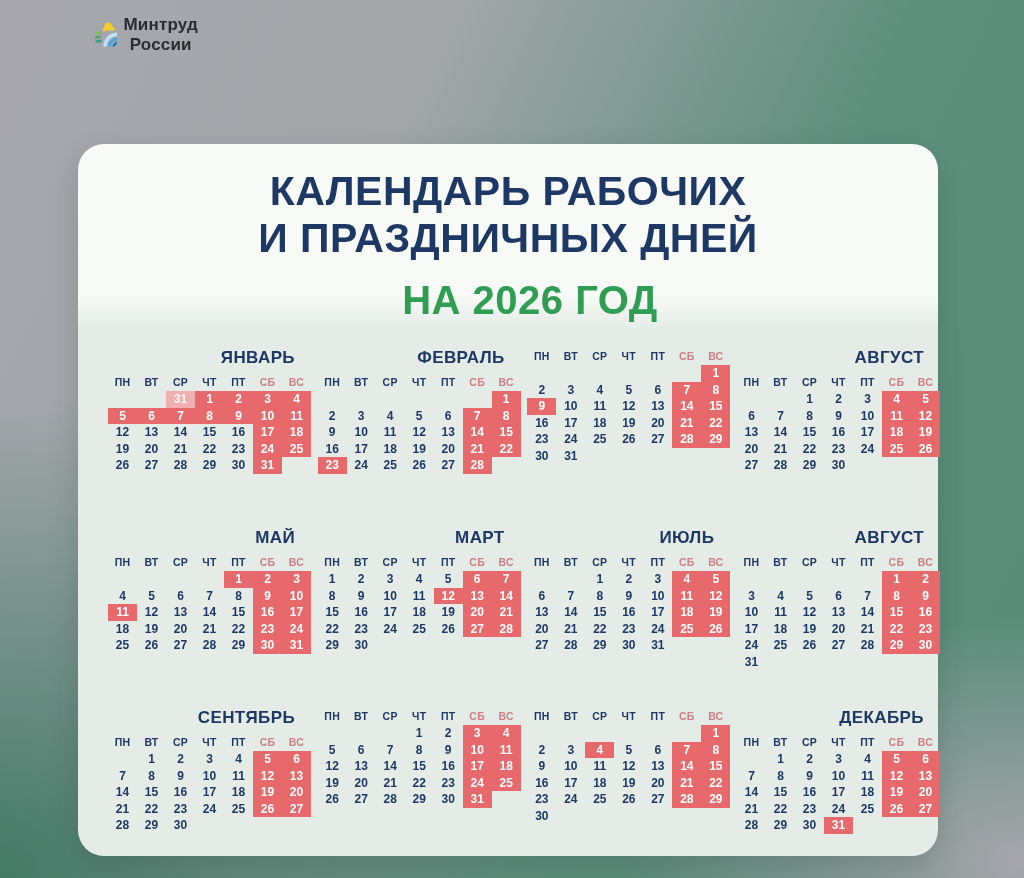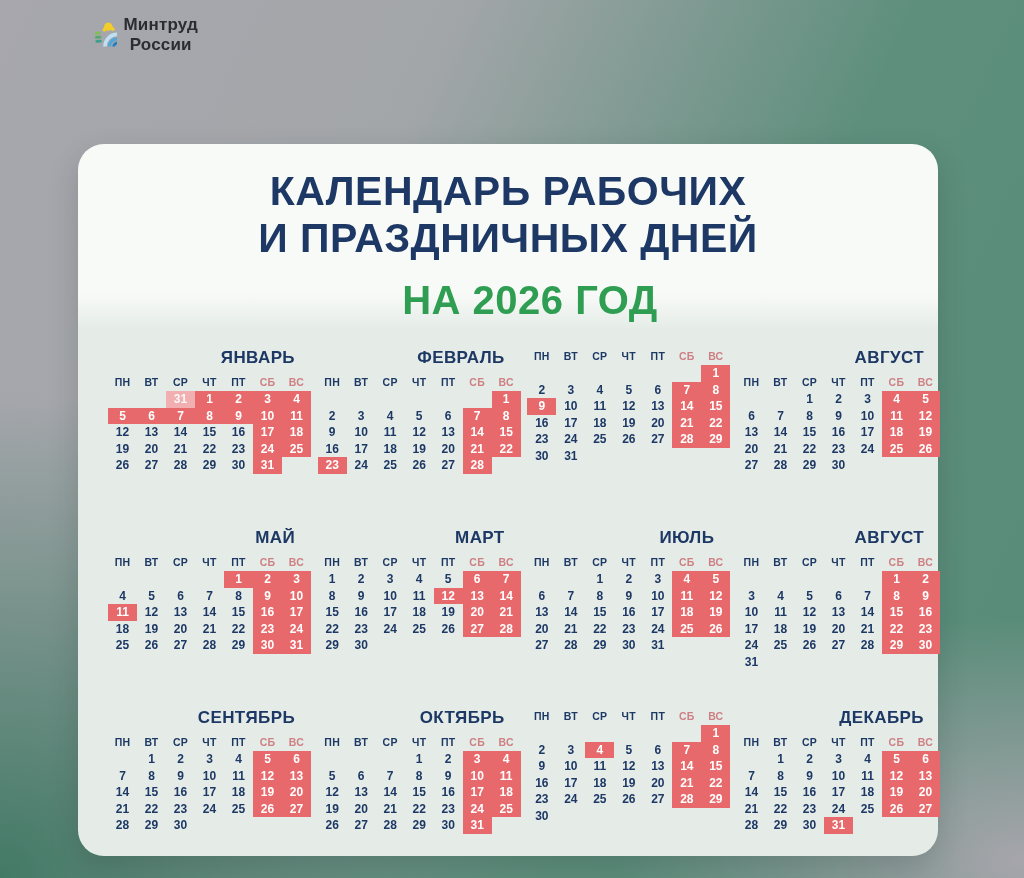--- a/index.html
+++ b/index.html
@@ -520,21 +520,20 @@
             <span class="cell">29</span>
             <span class="cell">30</span>
             <span class="cell"></span>
             <span class="cell"></span>
             <span class="cell"></span>
             <span class="cell"></span>
           </div>
   </div>
 
   <div class="month">
-    <div class="month-name">ОКТЯБРЬ</div>
     <div class="weekdays">
             <span class="wd">ПН</span>
             <span class="wd">ВТ</span>
             <span class="wd">СР</span>
             <span class="wd">ЧТ</span>
             <span class="wd">ПТ</span>
             <span class="wd wkend">СБ</span>
             <span class="wd wkend">ВС</span>
           </div>
     <div class="days">

